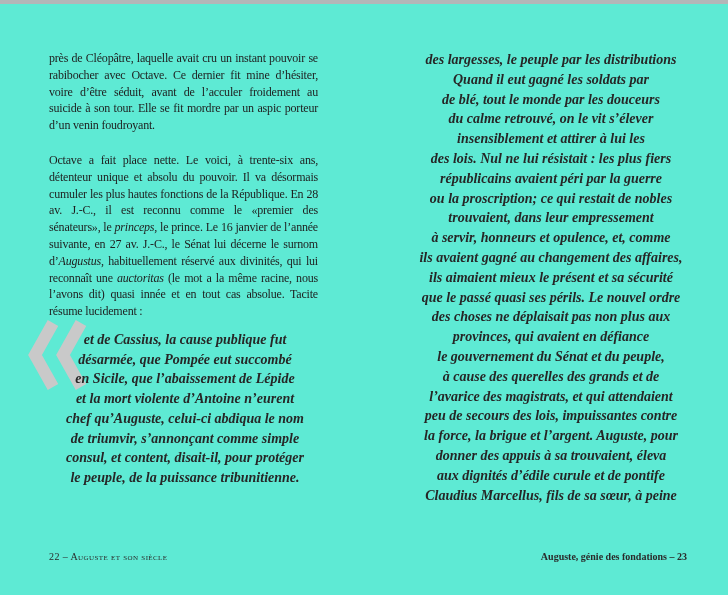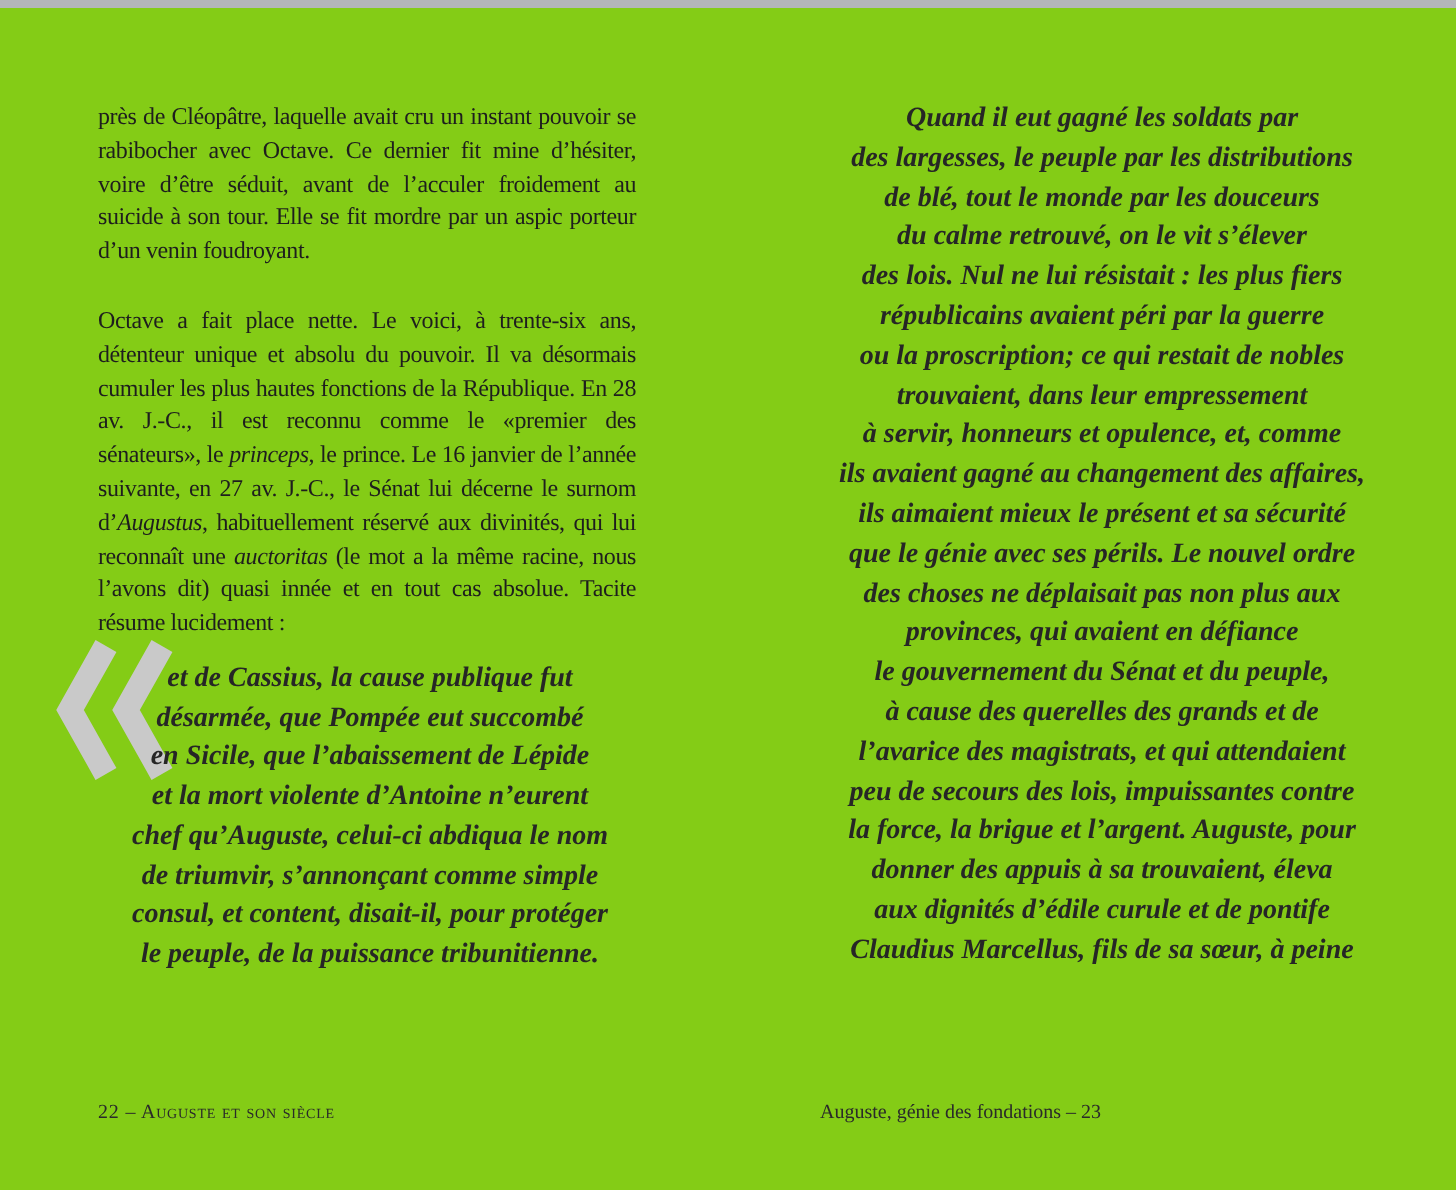--- a/index.html
+++ b/index.html
@@ -5,21 +5,21 @@
 <style>
   html, body {
     margin: 0;
     padding: 0;
     background: #ffffff;
   }
   .spread {
     position: relative;
     width: 728px;
     height: 595px;
-    background: #84cc16;
+    background: #5eead4;
     overflow: hidden;
     font-family: "Liberation Serif", serif;
     color: #1e1e1e;
   }
   .top-bar {
     position: absolute;
     top: 0; left: 0;
     width: 728px; height: 4px;
     background: #b4b6b8;
   }
@@ -79,23 +79,24 @@
   }
   
   .right-quote {
     left: 391px;
     top: 50px;
     width: 320px;
     font-size: 14px;
     line-height: 19.8px;
   }
   .footer-right {
-    left: 410px;
+    left: 387px;
     width: 300px;
-    text-align: left;
+    text-align: right;
+    font-weight: bold;
   }
 </style>
 </head>
 <body>
 
 <div class="spread">
 
   <div class="top-bar"></div>
 
   <section class="page">
@@ -119,32 +120,33 @@
         <div>de triumvir, s’annonçant comme simple</div>
         <div>consul, et content, disait-il, pour protéger</div>
         <div>le peuple, de la puissance tribunitienne.</div>
       </div>
 
     <div class="footer footer-left">22 – Auguste et son siècle</div>
   </section>
 
   <section class="page">
     <div class="quote-lines right-quote">
+        <div>des largesses, le peuple par les distributions</div>
         <div>Quand il eut gagné les soldats par</div>
-        <div>des largesses, le peuple par les distributions</div>
         <div>de blé, tout le monde par les douceurs</div>
         <div>du calme retrouvé, on le vit s’élever</div>
+        <div>insensiblement et attirer à lui les</div>
         <div>des lois. Nul ne lui résistait : les plus fiers</div>
         <div>républicains avaient péri par la guerre</div>
         <div>ou la proscription; ce qui restait de nobles</div>
         <div>trouvaient, dans leur empressement</div>
         <div>à servir, honneurs et opulence, et, comme</div>
         <div>ils avaient gagné au changement des affaires,</div>
         <div>ils aimaient mieux le présent et sa sécurité</div>
-        <div>que le génie avec ses périls. Le nouvel ordre</div>
+        <div>que le passé quasi ses périls. Le nouvel ordre</div>
         <div>des choses ne déplaisait pas non plus aux</div>
         <div>provinces, qui avaient en défiance</div>
         <div>le gouvernement du Sénat et du peuple,</div>
         <div>à cause des querelles des grands et de</div>
         <div>l’avarice des magistrats, et qui attendaient</div>
         <div>peu de secours des lois, impuissantes contre</div>
         <div>la force, la brigue et l’argent. Auguste, pour</div>
         <div>donner des appuis à sa trouvaient, éleva</div>
         <div>aux dignités d’édile curule et de pontife</div>
         <div>Claudius Marcellus, fils de sa sœur, à peine</div>

